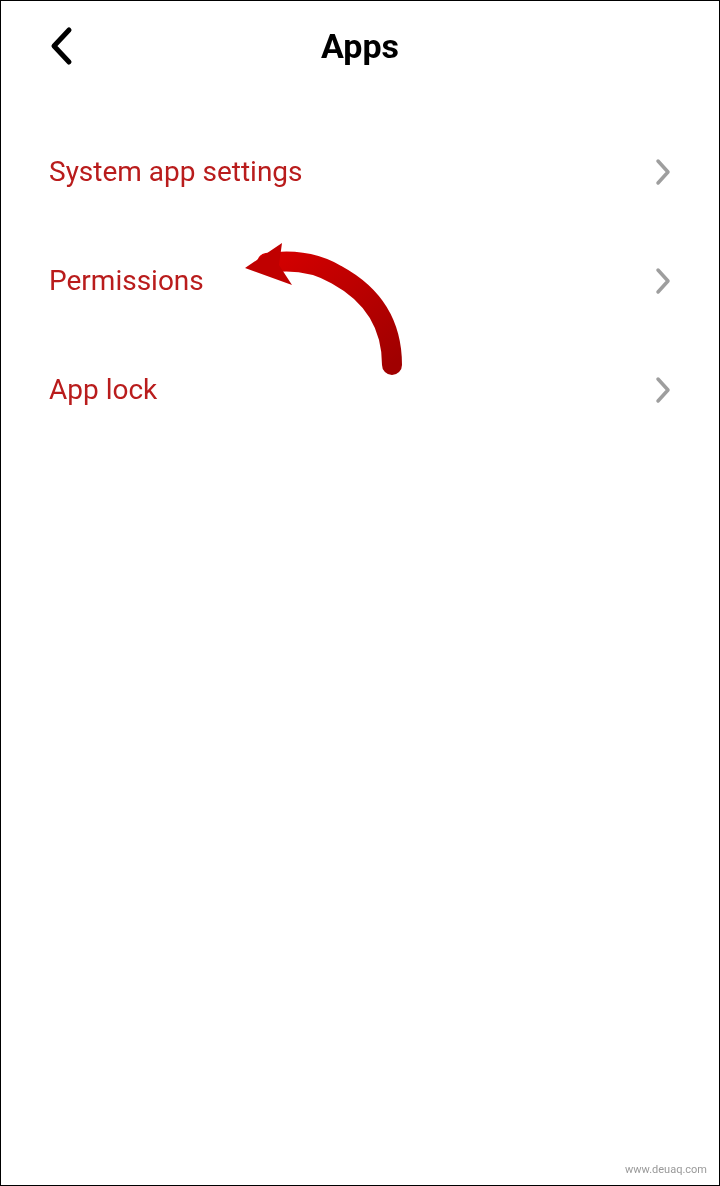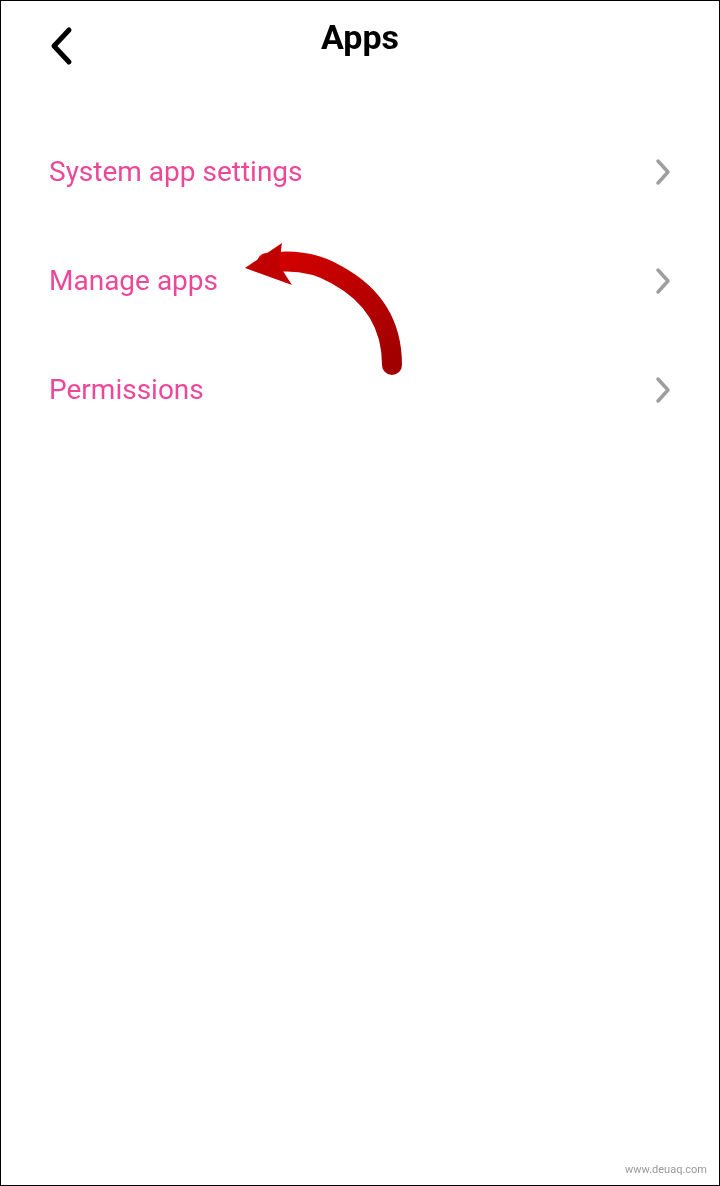--- a/index.html
+++ b/index.html
@@ -11,23 +11,23 @@
       width: 720px;
       height: 1186px;
       font-family: -apple-system, BlinkMacSystemFont, "Segoe UI", Roboto, Helvetica, Arial, sans-serif;
       background: #ffffff;
       border: 1px solid #000000;
       position: relative;
       overflow: hidden;
     }
     .header {
       display: flex;
-      align-items: flex-start;
+      align-items: center;
       height: 90px;
-      padding: 16px 48px;
+      padding: 10px 48px;
       position: relative;
     }
     .back-button {
       position: absolute;
       left: 48px;
       top: 50%;
       transform: translateY(-50%);
       cursor: pointer;
       display: flex;
       align-items: center;
@@ -46,21 +46,21 @@
     .list-item {
       display: flex;
       align-items: center;
       justify-content: space-between;
       padding: 38px 48px;
       cursor: pointer;
     }
     .item-label {
       font-size: 28px;
       font-weight: 400;
-      color: #ec4899;
+      color: #b91c1c;
     }
     .chevron-right {
       display: flex;
       align-items: center;
       justify-content: center;
     }
     .arrow-annotation {
       position: absolute;
       left: 236px;
       top: 234px;
@@ -89,39 +89,39 @@
 <div class="content">
   <div class="list-item">
     <span class="item-label">System app settings</span>
     <span class="chevron-right">
       <svg width="16" height="28" viewBox="0 0 16 28">
         <path d="M 3 3 L 13 14 L 3 25" stroke="#9e9e9e" stroke-width="3.5" fill="none" stroke-linecap="round" stroke-linejoin="round"></path>
       </svg>
     </span>
   </div>
 
-  <div class="list-item">
-    <span class="item-label">Manage apps</span>
-    <span class="chevron-right">
-      <svg width="16" height="28" viewBox="0 0 16 28">
-        <path d="M 3 3 L 13 14 L 3 25" stroke="#9e9e9e" stroke-width="3.5" fill="none" stroke-linecap="round" stroke-linejoin="round"></path>
-      </svg>
-    </span>
-  </div>
 
 
   <div class="list-item">
     <span class="item-label">Permissions</span>
     <span class="chevron-right">
       <svg width="16" height="28" viewBox="0 0 16 28">
         <path d="M 3 3 L 13 14 L 3 25" stroke="#9e9e9e" stroke-width="3.5" fill="none" stroke-linecap="round" stroke-linejoin="round"></path>
       </svg>
     </span>
   </div>
 
+  <div class="list-item">
+    <span class="item-label">App lock</span>
+    <span class="chevron-right">
+      <svg width="16" height="28" viewBox="0 0 16 28">
+        <path d="M 3 3 L 13 14 L 3 25" stroke="#9e9e9e" stroke-width="3.5" fill="none" stroke-linecap="round" stroke-linejoin="round"></path>
+      </svg>
+    </span>
+  </div>
 </div>
 
 <div class="arrow-annotation">
   <svg width="180" height="140" viewBox="0 0 180 140">
     <defs>
       <linearGradient id="arrowGrad" x1="0%" y1="0%" x2="100%" y2="100%">
         <stop offset="0%" stop-color="#d40000"></stop>
         <stop offset="100%" stop-color="#a00000"></stop>
       </linearGradient>
     </defs>

